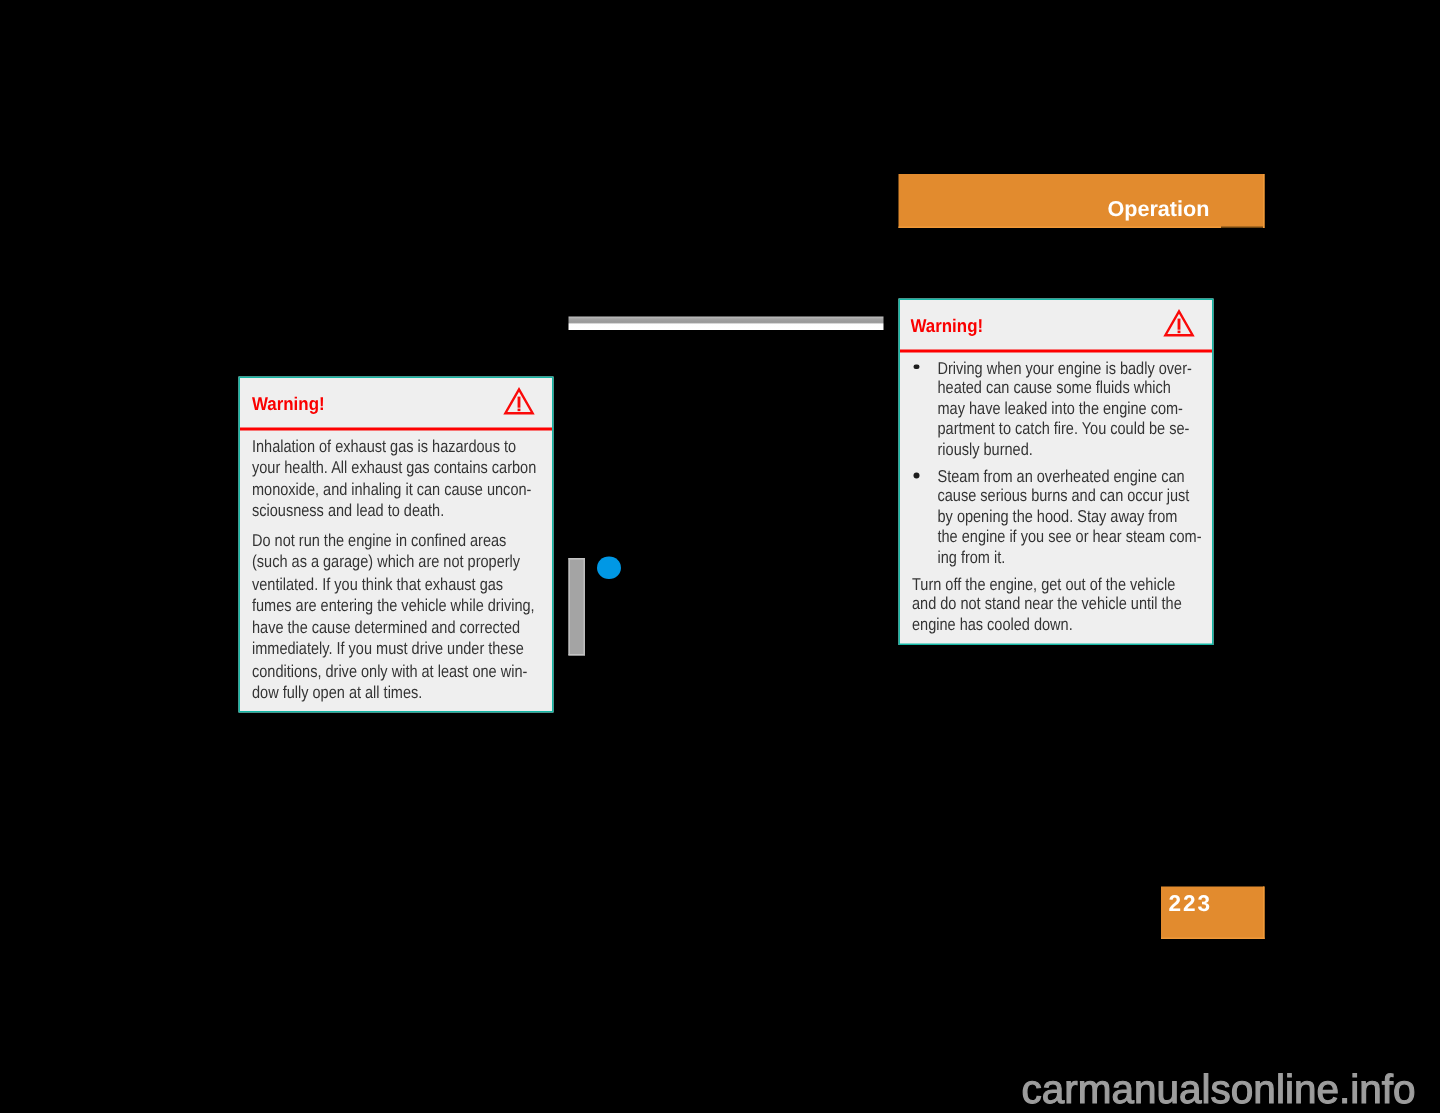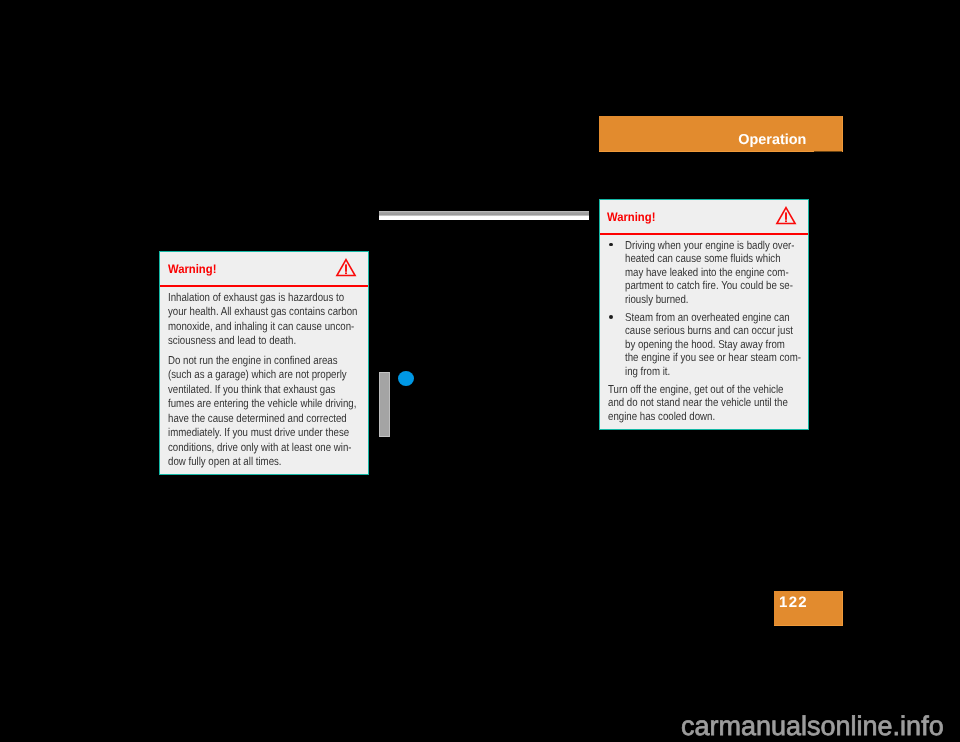--- a/index.html
+++ b/index.html
@@ -127,19 +127,19 @@
         <span class="txt" style="left: 7.9px; top: 198.45px;">and do not stand near the vehicle until the</span>
         <span class="txt" style="left: 7.9px; top: 211.9px;">engine has cooled down.</span>
       </div>
   </div>
 
   <div id="rule-bar"></div>
   <div id="margin-bar"></div>
   <div id="blue-dot"></div>
 
   <div id="page-number-box">
-    <span class="num">122</span>
+    <span class="num">223</span>
   </div>
   <div id="page-number-edge-bottom"></div>
   <div id="page-number-edge-right"></div>
 
   <div id="watermark">carmanualsonline.info</div>
 </div>
 
 </body></html>

